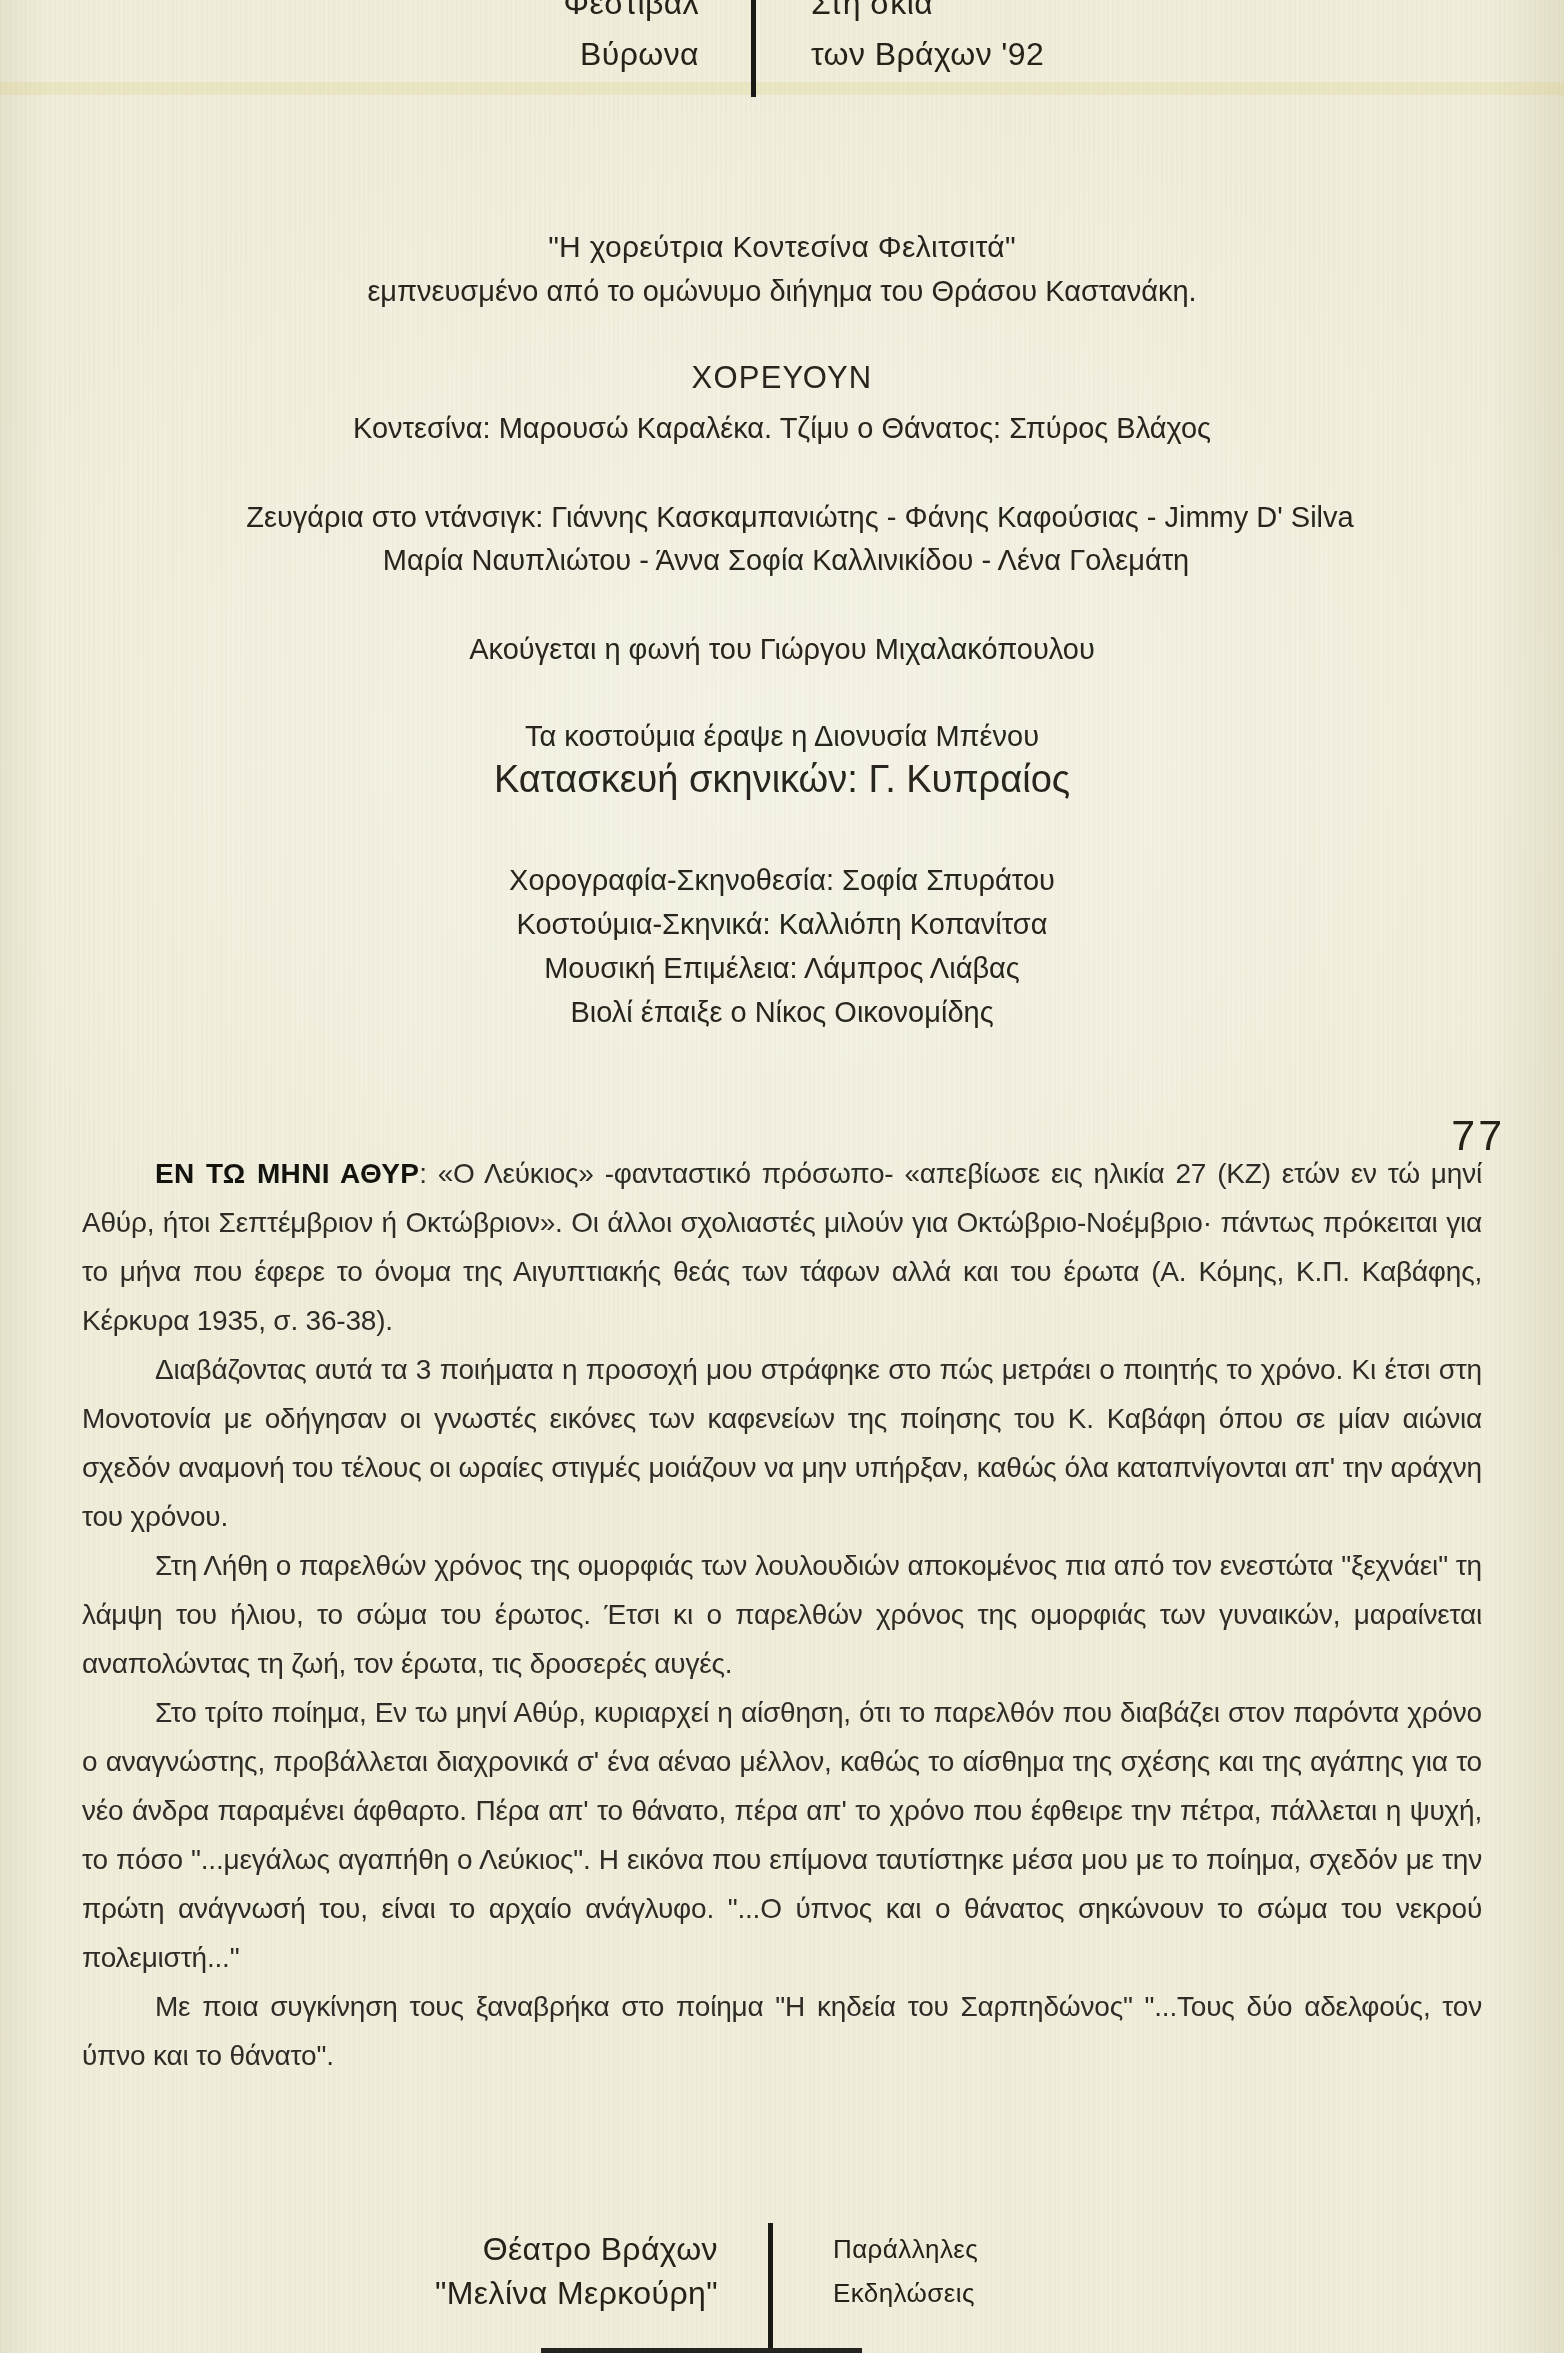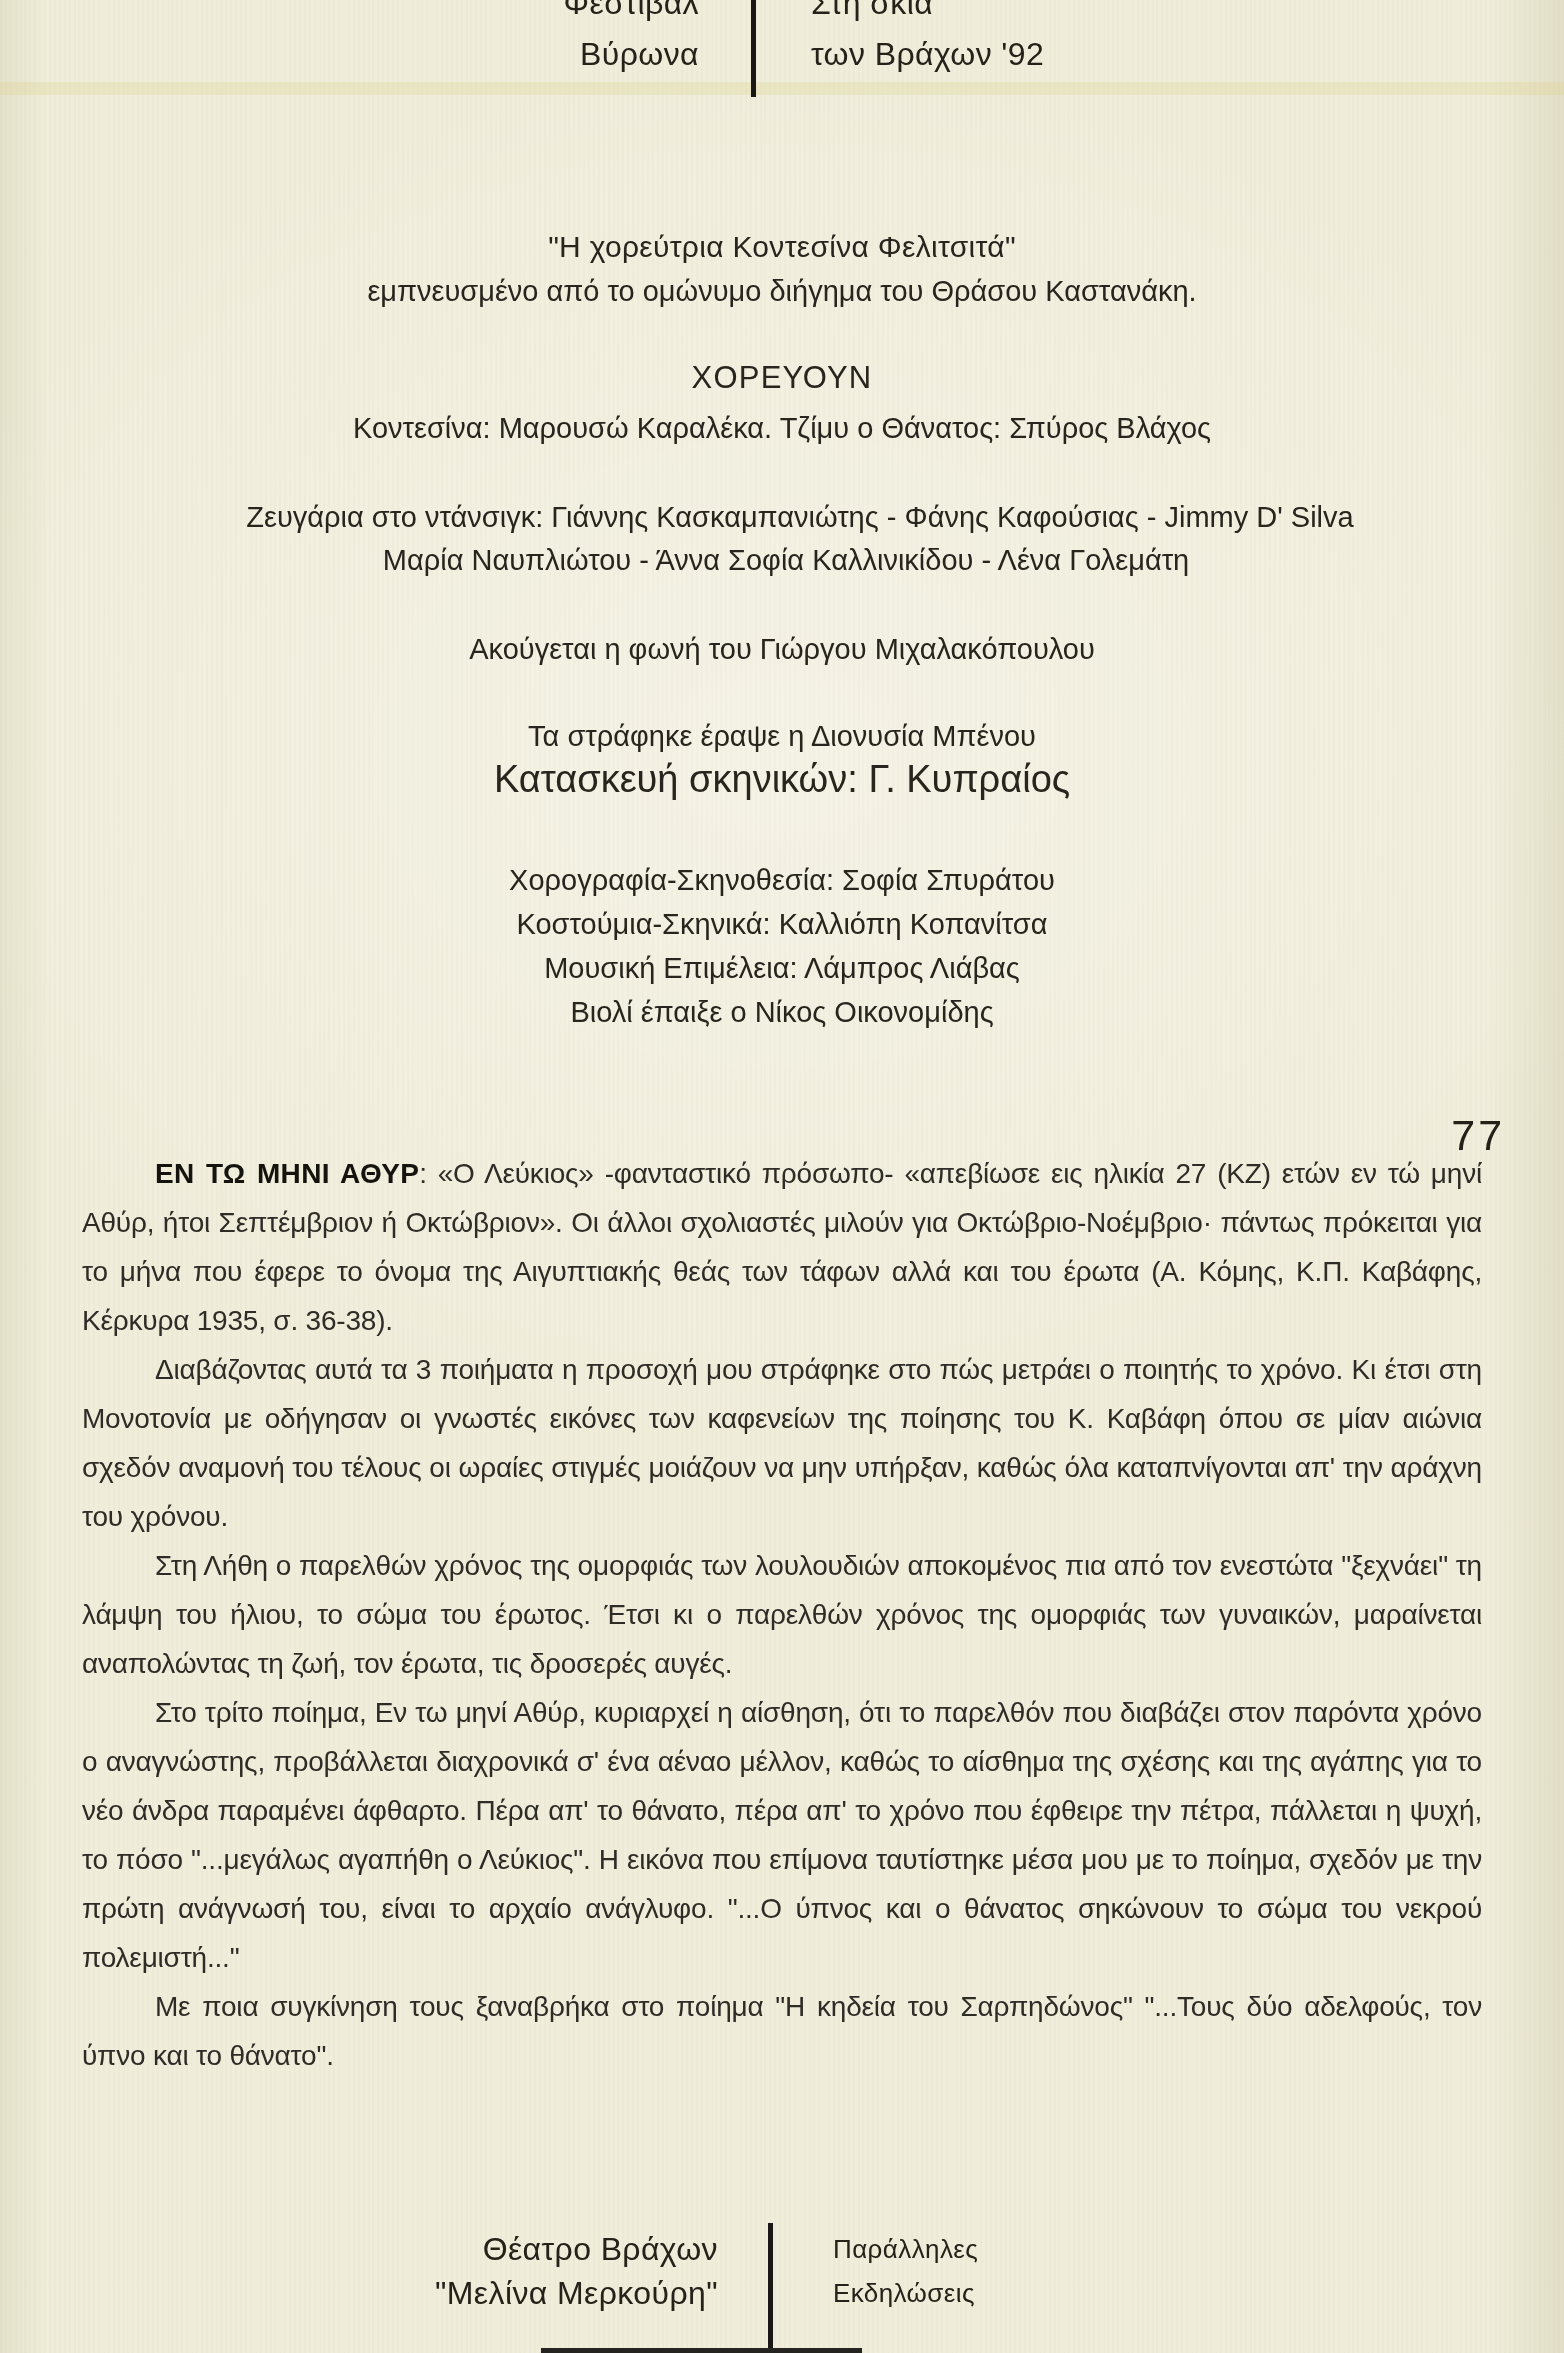--- a/index.html
+++ b/index.html
@@ -105,21 +105,21 @@
   </div>
 
   <div class="program">
     <div class="program-title">"Η χορεύτρια Κοντεσίνα Φελιτσιτά"</div>
     <div class="program-subtitle">εμπνευσμένο από το ομώνυμο διήγημα του Θράσου Καστανάκη.</div>
     <div class="dance-heading">ΧΟΡΕΥΟΥΝ</div>
     <div class="cast-line">Κοντεσίνα: Μαρουσώ Καραλέκα. Τζίμυ ο Θάνατος: Σπύρος Βλάχος</div>
     <div class="couples-1">Ζευγάρια στο ντάνσιγκ: Γιάννης Κασκαμπανιώτης - Φάνης Καφούσιας - Jimmy D' Silva</div>
     <div class="couples-2">Μαρία Ναυπλιώτου - Άννα Σοφία Καλλινικίδου - Λένα Γολεμάτη</div>
     <div class="voice-line">Ακούγεται η φωνή του Γιώργου Μιχαλακόπουλου</div>
-    <div class="costumes-line">Τα στράφηκε έραψε η Διονυσία Μπένου</div>
+    <div class="costumes-line">Τα κοστούμια έραψε η Διονυσία Μπένου</div>
     <div class="set-line">Κατασκευή σκηνικών: Γ. Κυπραίος</div>
     <div class="credits">
       <div>Χορογραφία-Σκηνοθεσία: Σοφία Σπυράτου</div>
       <div>Κοστούμια-Σκηνικά: Καλλιόπη Κοπανίτσα</div>
       <div>Μουσική Επιμέλεια: Λάμπρος Λιάβας</div>
       <div>Βιολί έπαιξε ο Νίκος Οικονομίδης</div>
     </div>
   </div>
 
   <div class="page-number">77</div>

